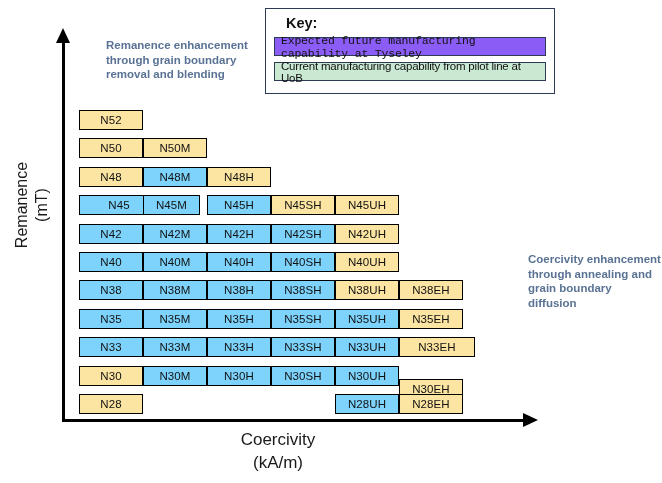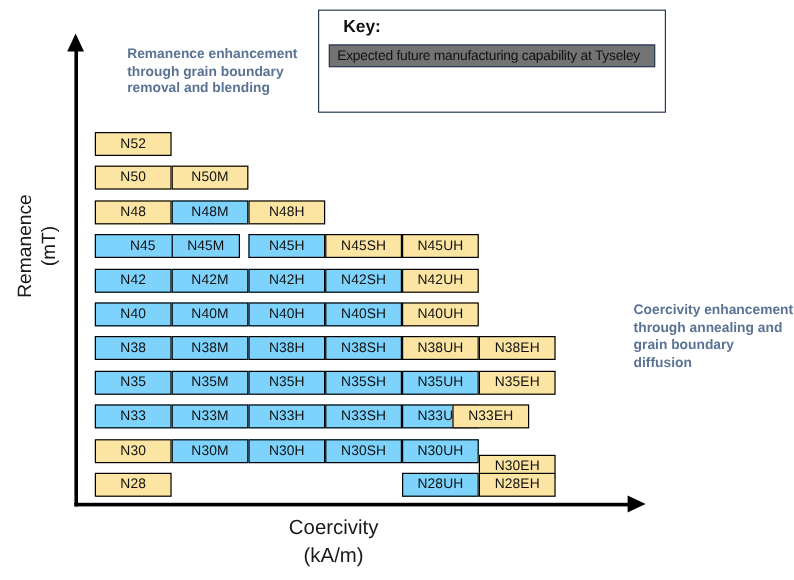--- a/index.html
+++ b/index.html
@@ -82,21 +82,21 @@
   .key-swatch {
     height:19px;
     border:1.2px solid #2b3a55;
     font-size:11.5px;
     color:#111;
     display:flex; align-items:center;
     padding-left:6px;
     margin-bottom:6px;
     letter-spacing:-0.2px;
   }
-  .swatch-future  { background:#737373; }
+  .swatch-future  { background:#8b5cf6;font-family:Liberation Mono, monospace; }
   .swatch-current { background:#c9e9d2; }
 
   
   #grade-grid { position:absolute; left:0; top:0; }
   .grade-row { position:absolute; height:20px; }
   .grade-cell {
     position:absolute; top:0;
     height:20px;
     border:1.1px solid #000;
     font-size:11.5px;
@@ -128,20 +128,23 @@
 
 <div class="annotation" id="annotation-remanence">Remanence enhancement through grain boundary removal and blending</div>
 <div class="annotation" id="annotation-coercivity">Coercivity enhancement through annealing and grain boundary diffusion</div>
 
 <div id="key-box">
   <div id="key-title">Key:</div>
   <div id="key-items">
       <div class="key-swatch swatch-future">
         <span>Expected future manufacturing capability at Tyseley</span>
       </div>
+      <div class="key-swatch swatch-current">
+        <span>Current manufacturing capability from pilot line at UoB</span>
+      </div>
     </div>
 </div>
 
 <div id="grade-grid">
     <div class="grade-row" style="left: 0px; top: 110px;">
       <div class="grade-cell cell-future" style="left: 79px; width: 64px;">N52</div>
     </div>
     <div class="grade-row" style="left: 0px; top: 138.4px;">
       <div class="grade-cell cell-future" style="left: 79px; width: 64px;">N50</div>
       <div class="grade-cell cell-future" style="left: 143px; width: 64px;">N50M</div>
@@ -187,21 +190,21 @@
       <div class="grade-cell cell-current" style="left: 271px; width: 64px;">N35SH</div>
       <div class="grade-cell cell-current" style="left: 335px; width: 64px;">N35UH</div>
       <div class="grade-cell cell-future" style="left: 399px; width: 64px;">N35EH</div>
     </div>
     <div class="grade-row" style="left: 0px; top: 337.2px;">
       <div class="grade-cell cell-current" style="left: 79px; width: 64px;">N33</div>
       <div class="grade-cell cell-current" style="left: 143px; width: 64px;">N33M</div>
       <div class="grade-cell cell-current" style="left: 207px; width: 64px;">N33H</div>
       <div class="grade-cell cell-current" style="left: 271px; width: 64px;">N33SH</div>
       <div class="grade-cell cell-current" style="left: 335px; width: 64px;">N33UH</div>
-      <div class="grade-cell cell-future" style="left: 377px; width: 64px;">N33EH</div>
+      <div class="grade-cell cell-future" style="left: 399px; width: 76px;">N33EH</div>
     </div>
     <div class="grade-row" style="left: 0px; top: 365.6px;">
       <div class="grade-cell cell-future" style="left: 79px; width: 64px;">N30</div>
       <div class="grade-cell cell-current" style="left: 143px; width: 64px;">N30M</div>
       <div class="grade-cell cell-current" style="left: 207px; width: 64px;">N30H</div>
       <div class="grade-cell cell-current" style="left: 271px; width: 64px;">N30SH</div>
       <div class="grade-cell cell-current" style="left: 335px; width: 64px;">N30UH</div>
       <div class="grade-cell cell-future" style="left: 399px; width: 64px; margin-top: 13px;">N30EH</div>
     </div>
     <div class="grade-row" style="left: 0px; top: 394px;">

